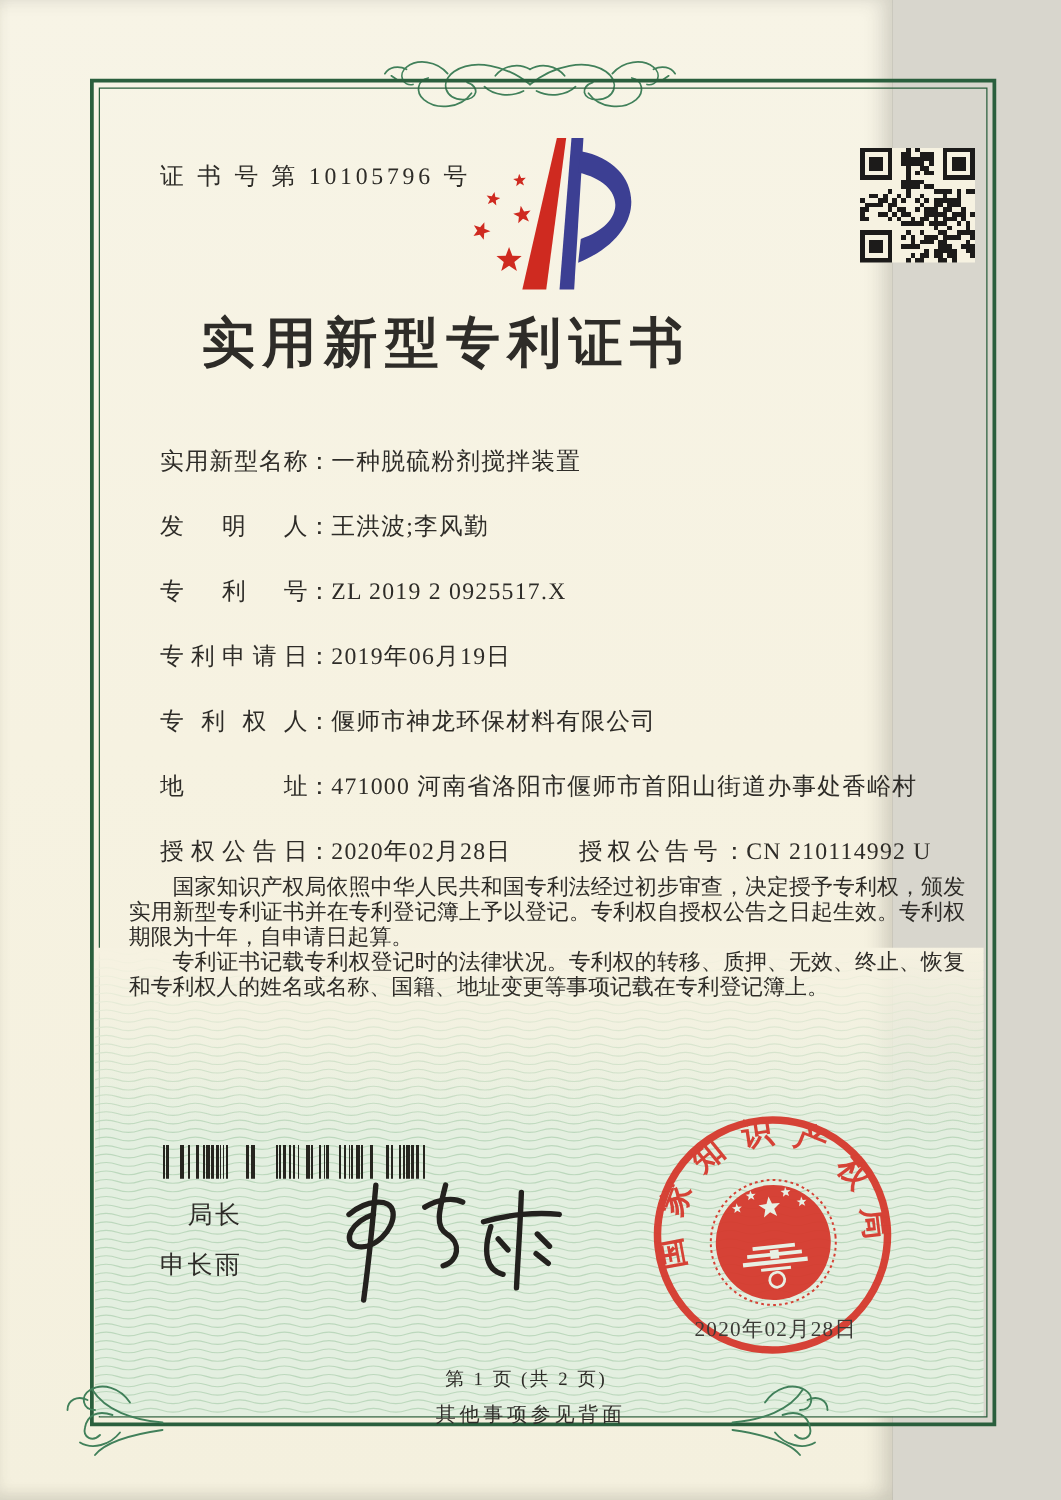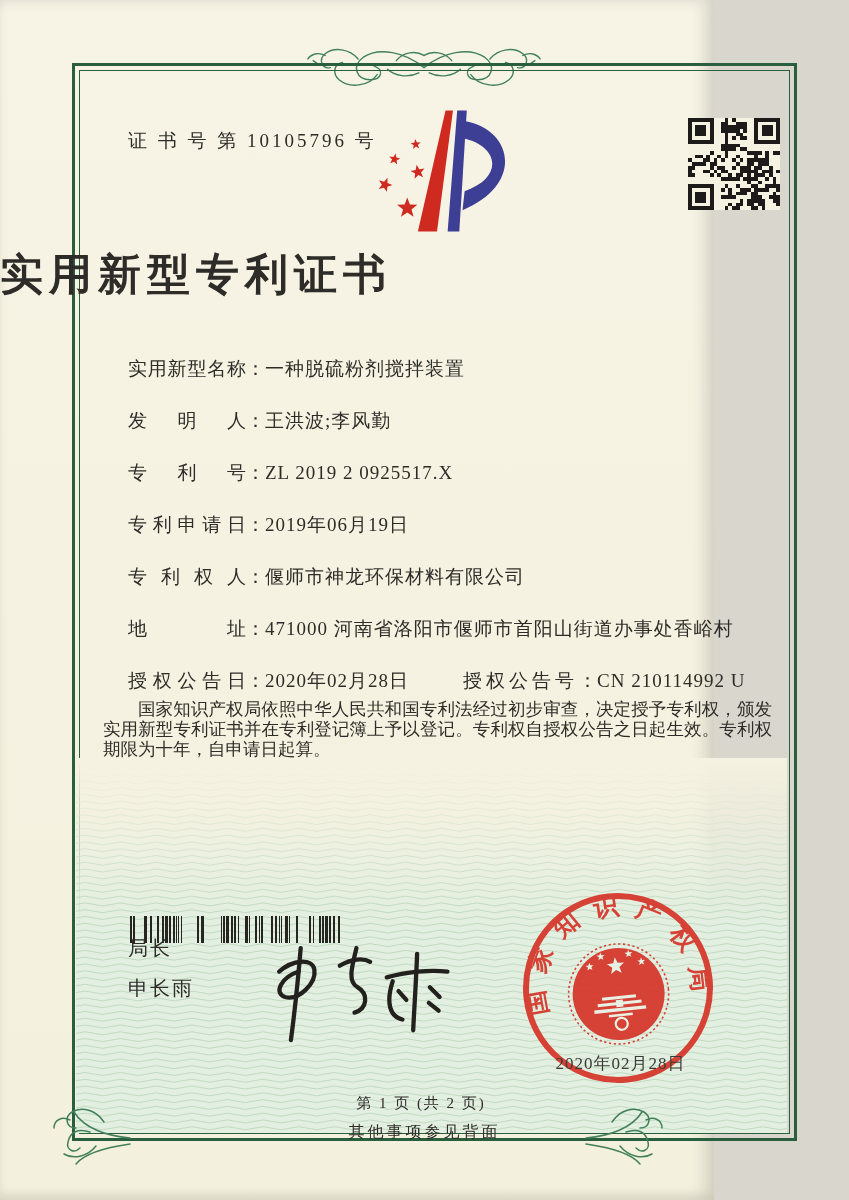--- a/index.html
+++ b/index.html
@@ -15,32 +15,32 @@
         border:1px solid var(--green,#2a5f3d);}
   
   .green-zone{position:absolute;left:76px;top:758px;width:711px;height:375px;overflow:hidden;}
   .green-zone svg{position:absolute;left:0;top:0;width:100%;height:100%;}
   .green-base{position:absolute;inset:0;background:linear-gradient(180deg,rgba(226,239,224,0) 0,rgba(226,239,224,.85) 120px,#e3efe0 170px);}
   .green-fade{position:absolute;left:0;top:0;width:100%;height:150px;
         background:linear-gradient(180deg,#f6f2e1 0,rgba(246,242,225,0) 100%);}
   .cert-no{position:absolute;left:128px;top:128px;font-size:19px;letter-spacing:3px;}
   .logo{position:absolute;left:352px;top:106px;}
   .qr{position:absolute;left:688px;top:118px;width:92px;height:92px;}
-  .title{position:absolute;left:0;top:246px;width:100%;text-align:left;
+  .title{position:absolute;left:0;top:246px;width:100%;text-align:center;
          font-size:43px;font-weight:600;letter-spacing:6px;}
   .fields{position:absolute;left:128px;top:356px;width:600px;font-size:19px;}
   .field-row{height:20px;margin-bottom:32px;white-space:nowrap;}
   .flabel{display:inline-block;width:118px;text-align:justify;text-align-last:justify;vertical-align:top;}
   .fvalue{letter-spacing:1px;}
   .grant-part{margin-left:54px;}
   .glabel{letter-spacing:4px;text-align:right;}
   .paras{position:absolute;left:103px;top:699px;width:669px;font-size:17.5px;line-height:20px;text-align:justify;}
   .paras p{margin:0;text-indent:2em;}
   .barcode{position:absolute;left:130px;top:916px;width:212px;height:27px;}
-  .signer{position:absolute;left:128px;top:928px;font-size:20px;line-height:40px;letter-spacing:2px;}
+  .signer{position:absolute;left:128px;top:952px;font-size:20px;line-height:40px;letter-spacing:2px;text-align:right;}
   .signature{position:absolute;left:242px;top:942px;}
   .seal{position:absolute;left:516px;top:886px;width:204px;height:204px;transform:rotate(-6deg);opacity:.94;}
   .seal-date{position:absolute;left:528px;top:1052px;width:185px;text-align:center;
              font-size:17px;letter-spacing:1px;color:#3b3a36;}
   .page-indicator{position:absolute;left:60px;top:1094px;width:722px;text-align:center;
              font-size:15px;letter-spacing:2px;}
   .back-note{position:absolute;left:0;top:1122px;width:849px;text-align:center;
              font-size:16px;letter-spacing:3px;}
   .ornament-top{position:absolute;left:294px;top:30px;}
   .corner-fl{position:absolute;}
@@ -391,20 +391,21 @@
     <div class="field-row">
       <span class="flabel">地址</span><span>：</span><span class="fvalue">471000 河南省洛阳市偃师市首阳山街道办事处香峪村</span>
     </div>
     <div class="field-row">
       <span class="flabel">授权公告日</span><span>：</span><span class="fvalue">2020年02月28日</span><span class="grant-part"><span class="glabel">授权公告号</span><span>：</span><span class="fvalue">CN 210114992 U</span></span>
     </div>
   </div>
 
   <div class="paras">
     <p>国家知识产权局依照中华人民共和国专利法经过初步审查，决定授予专利权，颁发实用新型专利证书并在专利登记簿上予以登记。专利权自授权公告之日起生效。专利权期限为十年，自申请日起算。</p>
+    <p>专利证书记载专利权登记时的法律状况。专利权的转移、质押、无效、终止、恢复和专利权人的姓名或名称、国籍、地址变更等事项记载在专利登记簿上。</p>
   </div>
 
   <svg class="barcode" id="barcode" viewBox="0 0 212 27" preserveAspectRatio="none" shape-rendering="crispEdges">
       <rect x="0" y="0" width="2" height="27" fill="#26251f"></rect>
       <rect x="3" y="0" width="2" height="27" fill="#26251f"></rect>
       <rect x="14" y="0" width="3" height="27" fill="#26251f"></rect>
       <rect x="20" y="0" width="2" height="27" fill="#26251f"></rect>
       <rect x="27" y="0" width="2" height="27" fill="#26251f"></rect>
       <rect x="32" y="0" width="2" height="27" fill="#26251f"></rect>
       <rect x="35" y="0" width="3" height="27" fill="#26251f"></rect>

